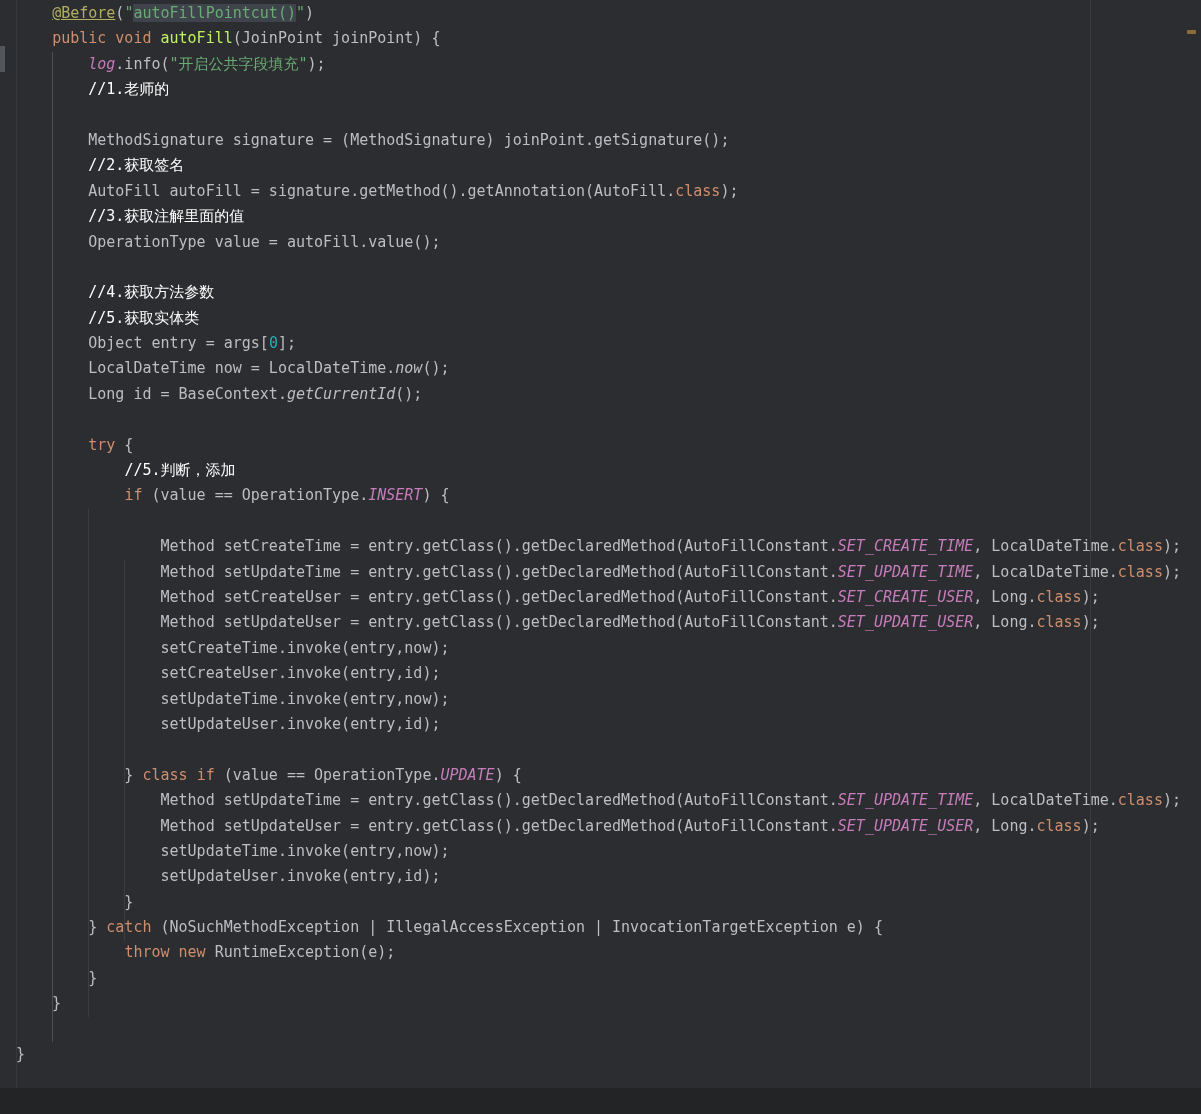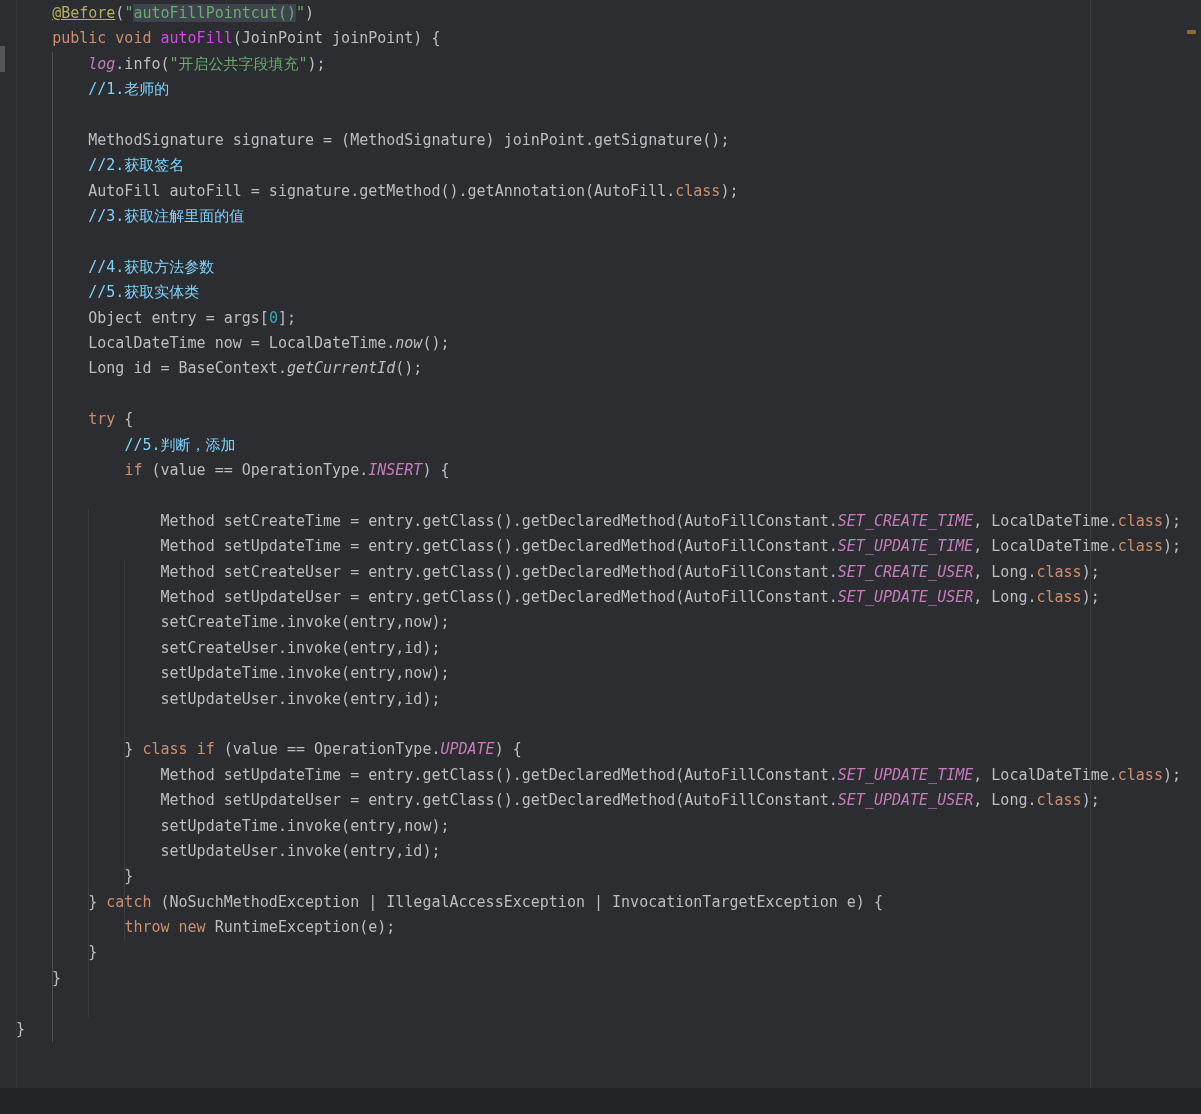--- a/index.html
+++ b/index.html
@@ -28,23 +28,23 @@
   .bottom-band  { position:absolute; left:0; bottom:0; width:100%; height:26px; background:#222426; z-index:1; }
   .gutter-marker{ position:absolute; left:0; top:46px; width:5px; height:26px; background:#53565b; z-index:3; }
   .stripe-tick  { position:absolute; left:1187px; top:30px; width:9px; height:4px; background:#8a6d3b; border-radius:1px; z-index:3; }
   .scroll-track { position:absolute; right:0; top:0; width:10px; height:1114px; z-index:3; }
 </style>
 <style>.tok-p{color:#bcbec4;}
 .tok-k{color:#cf8e6d;}
 .tok-a{color:#b3ae60;text-decoration:underline;}
 .tok-s{color:#6aab73;}
 .tok-sh{color:#6aab73;background:#3e434c;margin-top:9px;}
-.tok-c{color:#7dd3fc;}
+.tok-c{color:#ffffff;}
 .tok-t{color:#c77dbb;font-style:italic;}
-.tok-m{color:#d946ef;}
+.tok-m{color:#bef264;}
 .tok-i{color:#bcbec4;font-style:italic;}
 .tok-n{color:#2aacb8;}</style></head>
 <body>
 
 <div class="editor">
   <div class="guide guide-class"></div>
   <div class="guide guide-method"></div>
   <div class="guide guide-try"></div>
   <div class="guide guide-if"></div>
   <div class="margin-guide"></div>
@@ -55,20 +55,21 @@
   <div class="code">
       <div class="code-line"><span class="tok-p">    </span><span class="tok-a">@Before</span><span class="tok-p">(</span><span class="tok-s">"</span><span class="tok-sh">autoFillPointcut()</span><span class="tok-s">"</span><span class="tok-p">)</span></div>
       <div class="code-line"><span class="tok-p">    </span><span class="tok-k">public</span><span class="tok-p"> </span><span class="tok-k">void</span><span class="tok-p"> </span><span class="tok-m">autoFill</span><span class="tok-p">(JoinPoint joinPoint) {</span></div>
       <div class="code-line"><span class="tok-p">        </span><span class="tok-t">log</span><span class="tok-p">.info(</span><span class="tok-s">"开启公共字段填充"</span><span class="tok-p">);</span></div>
       <div class="code-line"><span class="tok-p">        </span><span class="tok-c">//1.老师的</span></div>
       <div class="code-line"></div>
       <div class="code-line"><span class="tok-p">        MethodSignature signature = (MethodSignature) joinPoint.getSignature();</span></div>
       <div class="code-line"><span class="tok-p">        </span><span class="tok-c">//2.获取签名</span></div>
       <div class="code-line"><span class="tok-p">        AutoFill autoFill = signature.getMethod().getAnnotation(AutoFill.</span><span class="tok-k">class</span><span class="tok-p">);</span></div>
       <div class="code-line"><span class="tok-p">        </span><span class="tok-c">//3.获取注解里面的值</span></div>
+      <div class="code-line"><span class="tok-p">        OperationType value = autoFill.value();</span></div>
       <div class="code-line"></div>
       <div class="code-line"><span class="tok-p">        </span><span class="tok-c">//4.获取方法参数</span></div>
       <div class="code-line"><span class="tok-p">        </span><span class="tok-c">//5.获取实体类</span></div>
       <div class="code-line"><span class="tok-p">        Object entry = args[</span><span class="tok-n">0</span><span class="tok-p">];</span></div>
       <div class="code-line"><span class="tok-p">        LocalDateTime now = LocalDateTime.</span><span class="tok-i">now</span><span class="tok-p">();</span></div>
       <div class="code-line"><span class="tok-p">        Long id = BaseContext.</span><span class="tok-i">getCurrentId</span><span class="tok-p">();</span></div>
       <div class="code-line"></div>
       <div class="code-line"><span class="tok-p">        </span><span class="tok-k">try</span><span class="tok-p"> {</span></div>
       <div class="code-line"><span class="tok-p">            </span><span class="tok-c">//5.判断，添加</span></div>
       <div class="code-line"><span class="tok-p">            </span><span class="tok-k">if</span><span class="tok-p"> (value == OperationType.</span><span class="tok-t">INSERT</span><span class="tok-p">) {</span></div>

